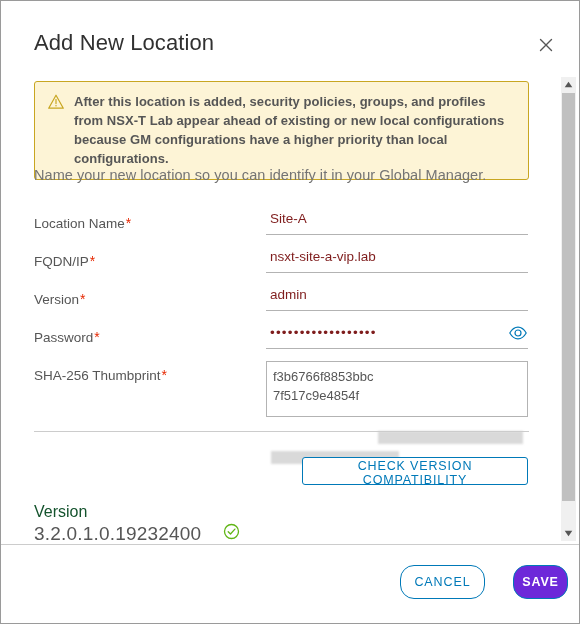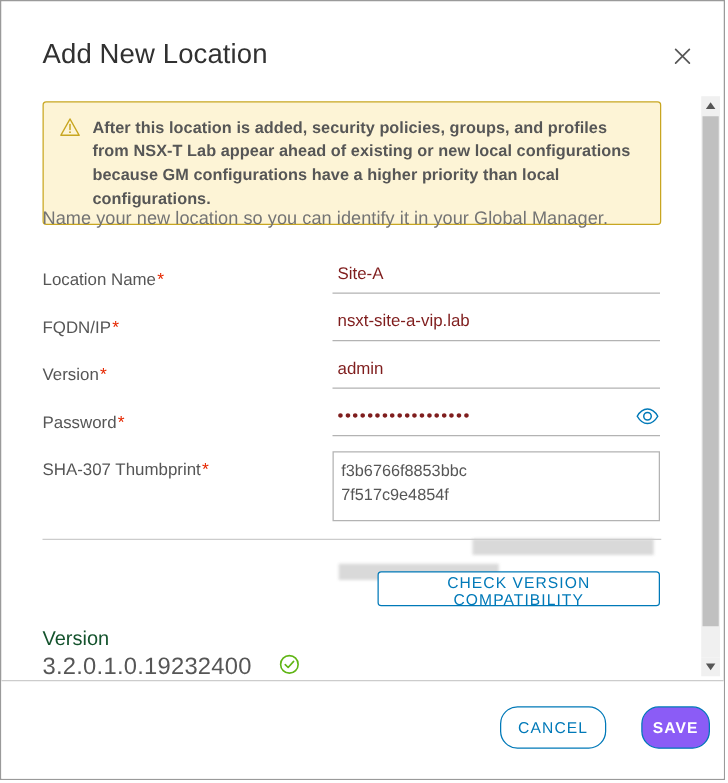--- a/index.html
+++ b/index.html
@@ -347,21 +347,21 @@
   .btn-cancel {
     right: 96px;
     width: 85px;
     background: #ffffff;
     border: 1px solid #0079b8;
     color: #0079b8;
   }
   .btn-save {
     right: 13px;
     width: 55px;
-    background: #8b5cf6;
+    background: #6d28d9;
     border: 1px solid #0079b8;
     color: #ffffff;
     font-weight: 600;
   }
 </style>
 </head>
 <body>
 
 <div id="modal">
 
@@ -429,21 +429,21 @@
               <svg width="20" height="20" viewBox="0 0 20 20">
                 <path d="M1.8 10 C4.2 5.8 7 4.2 10 4.2 C13 4.2 15.8 5.8 18.2 10 C15.8 14.2 13 15.8 10 15.8 C7 15.8 4.2 14.2 1.8 10 Z" fill="none" stroke="currentColor" stroke-width="1.2"></path>
                 <circle cx="10" cy="10" r="3" fill="none" stroke="currentColor" stroke-width="1.2"></circle>
               </svg>
             </button>
           </div>
         </div>
 
         <div class="form-row tall">
           <div class="form-label">
-            <span>SHA-307 Thumbprint</span><span class="req">*</span>
+            <span>SHA-256 Thumbprint</span><span class="req">*</span>
           </div>
           <textarea class="thumb-box" style="">f3b6766f8853bbc                                         7f517c9e4854f</textarea>
         </div>
 
       </div>
 
       <div class="redact r1"></div>
       <div class="redact r2"></div>
 
       <div class="divider"></div>

